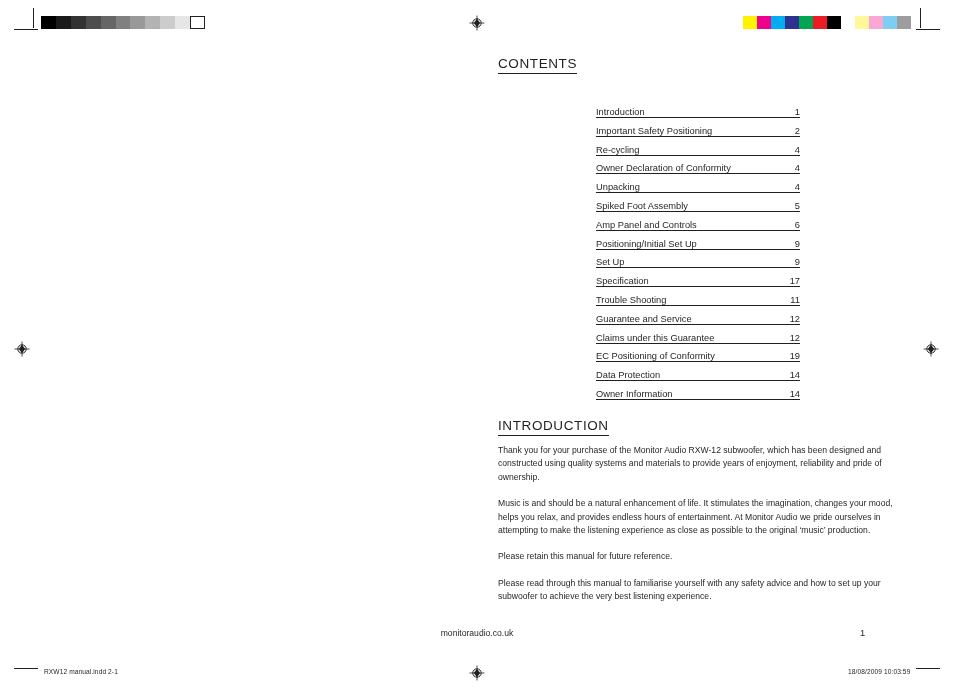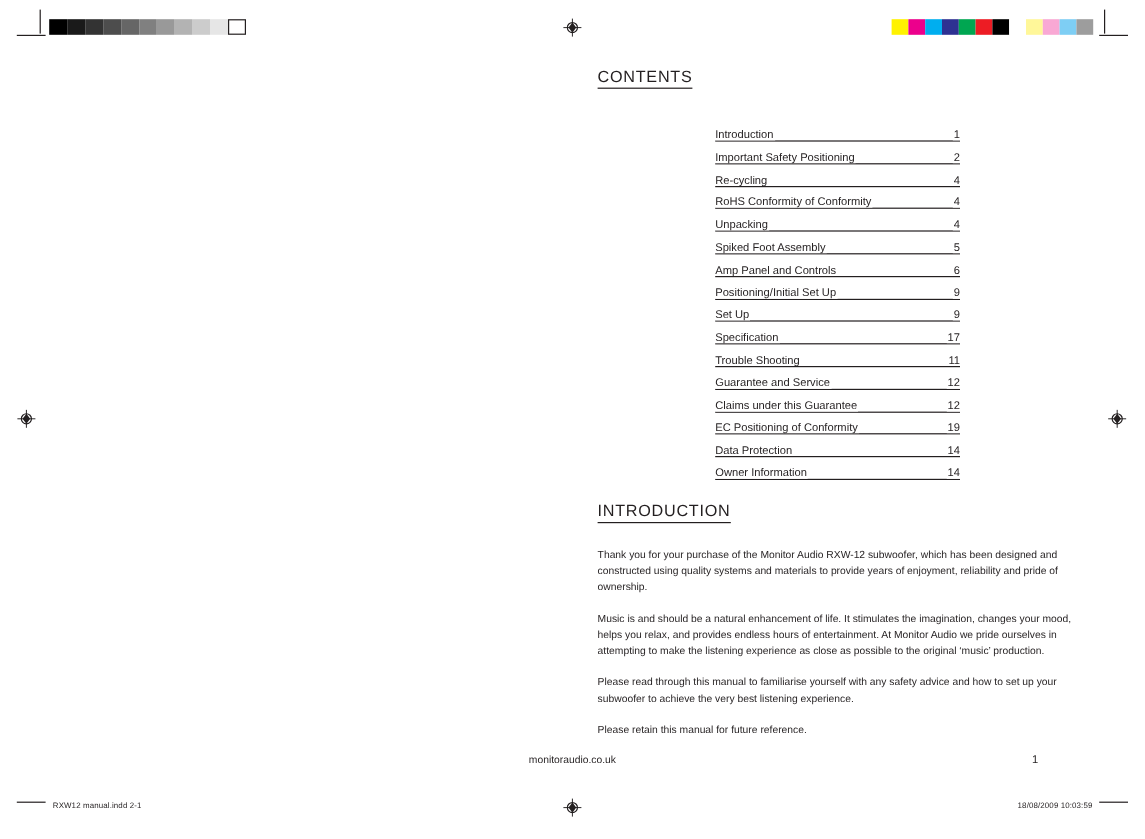--- a/index.html
+++ b/index.html
@@ -114,21 +114,21 @@
   .body-copy {
     position: absolute;
     left: 498px;
     top: 444px;
     width: 396px;
     font-size: 8.6px;
     line-height: 13.4px;
     color: #231f20;
     text-align: left;
   }
-  .body-copy p { margin: 12px 0 13px 0; }
+  .body-copy p { margin: 0 0 13px 0; }
 
   .footer-url {
     position: absolute;
     left: 0;
     top: 628px;
     width: 954px;
     text-align: center;
     font-size: 8.6px;
     color: #231f20;
   }
@@ -246,21 +246,21 @@
       <span class="toc-label">Important Safety Positioning</span>
       <span class="toc-rule"></span>
       <span class="toc-page">2</span>
     </div>
     <div class="toc-row">
       <span class="toc-label">Re-cycling</span>
       <span class="toc-rule"></span>
       <span class="toc-page">4</span>
     </div>
     <div class="toc-row">
-      <span class="toc-label">RoHS Conformity of Conformity</span>
+      <span class="toc-label">Owner Declaration of Conformity</span>
       <span class="toc-rule"></span>
       <span class="toc-page">4</span>
     </div>
     <div class="toc-row">
       <span class="toc-label">Unpacking</span>
       <span class="toc-rule"></span>
       <span class="toc-page">4</span>
     </div>
     <div class="toc-row">
       <span class="toc-label">Spiked Foot Assembly</span>
@@ -317,22 +317,22 @@
       <span class="toc-rule"></span>
       <span class="toc-page">14</span>
     </div>
   </div>
 
   <div class="sec-title" id="intro-title">INTRODUCTION</div>
 
   <div class="body-copy">
     <p>Thank you for your purchase of the Monitor Audio RXW-12 subwoofer, which has been designed and constructed using quality systems and materials to provide years of enjoyment, reliability and pride of ownership.</p>
     <p>Music is and should be a natural enhancement of life. It stimulates the imagination, changes your mood, helps you relax, and provides endless hours of entertainment.  At Monitor Audio we pride ourselves in attempting to make the listening experience as close as possible to the original ‘music’ production.</p>
+    <p>Please retain this manual for future reference.</p>
     <p>Please read through this manual to familiarise yourself with any safety advice and how to set up your subwoofer to achieve the very best listening experience.</p>
-    <p>Please retain this manual for future reference.</p>
   </div>
 
   <div class="footer-url">monitoraudio.co.uk</div>
   <div class="footer-page">1</div>
 
   <div class="print-meta-left">RXW12 manual.indd   2-1</div>
   <div class="print-meta-right">18/08/2009   10:03:59</div>
 </div>
 
 </body></html>

